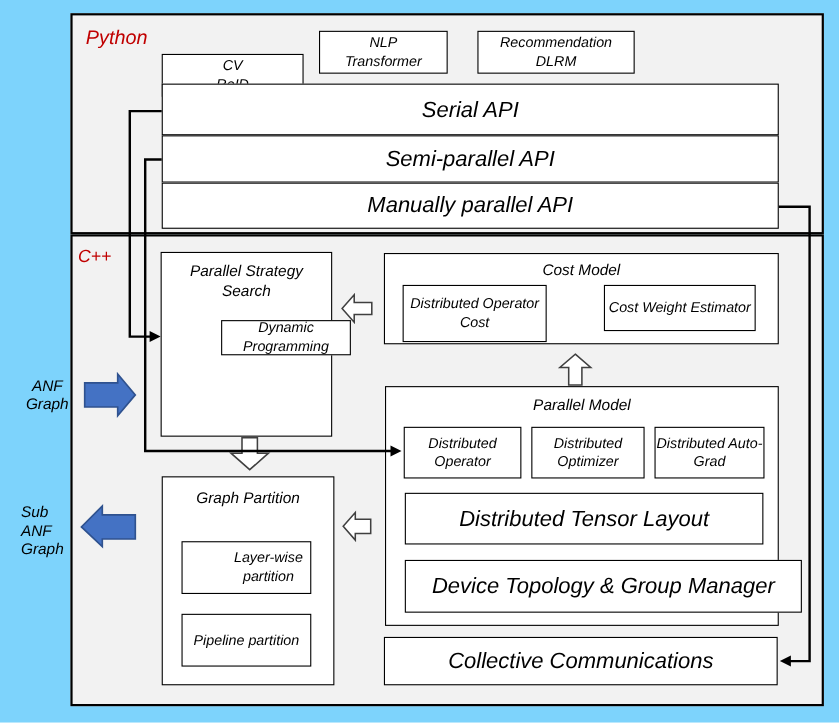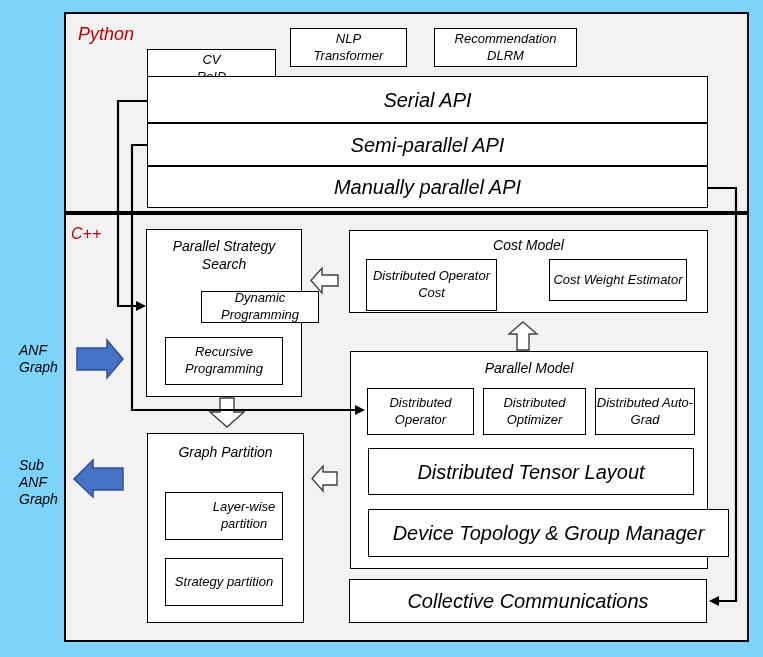--- a/index.html
+++ b/index.html
@@ -49,43 +49,42 @@
     <span>DLRM</span>
   </div>
 
   <div class="box apirow" style="left:147px;top:76px;width:561px;height:47px;">Serial API</div>
   <div class="box apirow" style="left:147px;top:123px;width:561px;height:43px;">Semi-parallel API</div>
   <div class="box apirow" style="left:147px;top:166px;width:561px;height:42px;">Manually parallel API</div>
 
   <div class="container-box" style="left:146px;top:229px;width:156px;height:168px;"></div>
   <div class="box-title" style="left:166px;top:237px;width:116px;">Parallel Strategy Search</div>
   <div class="box" style="left:165px;top:291px;width:118px;height:32px;margin-left:36px;">Dynamic Programming</div>
-  <div class="box" style="left:165px;top:337px;width:118px;height:48px;">Recursive Programming</div>
 
   <div class="container-box" style="left:349px;top:230px;width:359px;height:83px;"></div>
   <div class="box-title" style="left:349px;top:236px;width:359px;">Cost Model</div>
   <div class="box" style="left:366px;top:259px;width:131px;height:52px;">Distributed Operator Cost</div>
   <div class="box" style="left:549px;top:259px;width:138px;height:42px;">Cost Weight Estimator</div>
 
   <div class="container-box" style="left:350px;top:351px;width:358px;height:218px;"></div>
   <div class="box-title" style="left:350px;top:359px;width:358px;">Parallel Model</div>
   <div class="box" style="left:367px;top:388px;width:107px;height:47px;">Distributed Operator</div>
   <div class="box" style="left:483px;top:388px;width:103px;height:47px;">Distributed Optimizer</div>
   <div class="box" style="left:595px;top:388px;width:100px;height:47px;">Distributed Auto-Grad</div>
   <div class="box apirow" style="left:368px;top:448px;width:326px;height:47px;">Distributed Tensor Layout</div>
   <div class="box apirow" style="left:368px;top:509px;width:361px;height:48px;">Device Topology &amp; Group Manager</div>
 
   <div class="container-box" style="left:147px;top:433px;width:157px;height:190px;"></div>
   <div class="box-title" style="left:147px;top:443px;width:157px;">Graph Partition</div>
   <div class="box" style="left:165px;top:492px;width:118px;height:48px;padding-left:40px;">Layer-wise partition</div>
-  <div class="box" style="left:165px;top:558px;width:118px;height:48px;">Strategy partition</div>
+  <div class="box" style="left:165px;top:558px;width:118px;height:48px;">Pipeline partition</div>
 
   <div class="box apirow" style="left:349px;top:579px;width:358px;height:44px;">Collective Communications</div>
 
-  <div class="side-label" style="left:19px;top:342px;width:48px;">ANF Graph</div>
+  <div class="side-label" style="left:19px;top:342px;width:48px;text-align:center;">ANF Graph</div>
   <div class="side-label" style="left:19px;top:457px;width:46px;">Sub ANF Graph</div>
 
   <svg class="overlay" viewBox="0 0 763 657" xmlns="http://www.w3.org/2000/svg">
 
     <polygon points="311,280.5 322,268 322,275 338,275 338,286 322,286 322,293" fill="#ffffff" stroke="#404040" stroke-width="1.4"></polygon>
     <polygon points="523,322 537,334 529,334 529,350 517,350 517,334 509,334" fill="#ffffff" stroke="#404040" stroke-width="1.4"></polygon>
     <polygon points="220,398 234,398 234,412 244,412 227,427 210,412 220,412" fill="#ffffff" stroke="#404040" stroke-width="1.4"></polygon>
     <polygon points="312,478.5 323,466 323,472 337,472 337,485 323,485 323,491" fill="#ffffff" stroke="#404040" stroke-width="1.4"></polygon>
 
     <polygon points="77,348 107,348 107,340 123,359 107,378 107,370 77,370" stroke="#2F528F" stroke-width="1.5" fill="#4472C4"></polygon>

